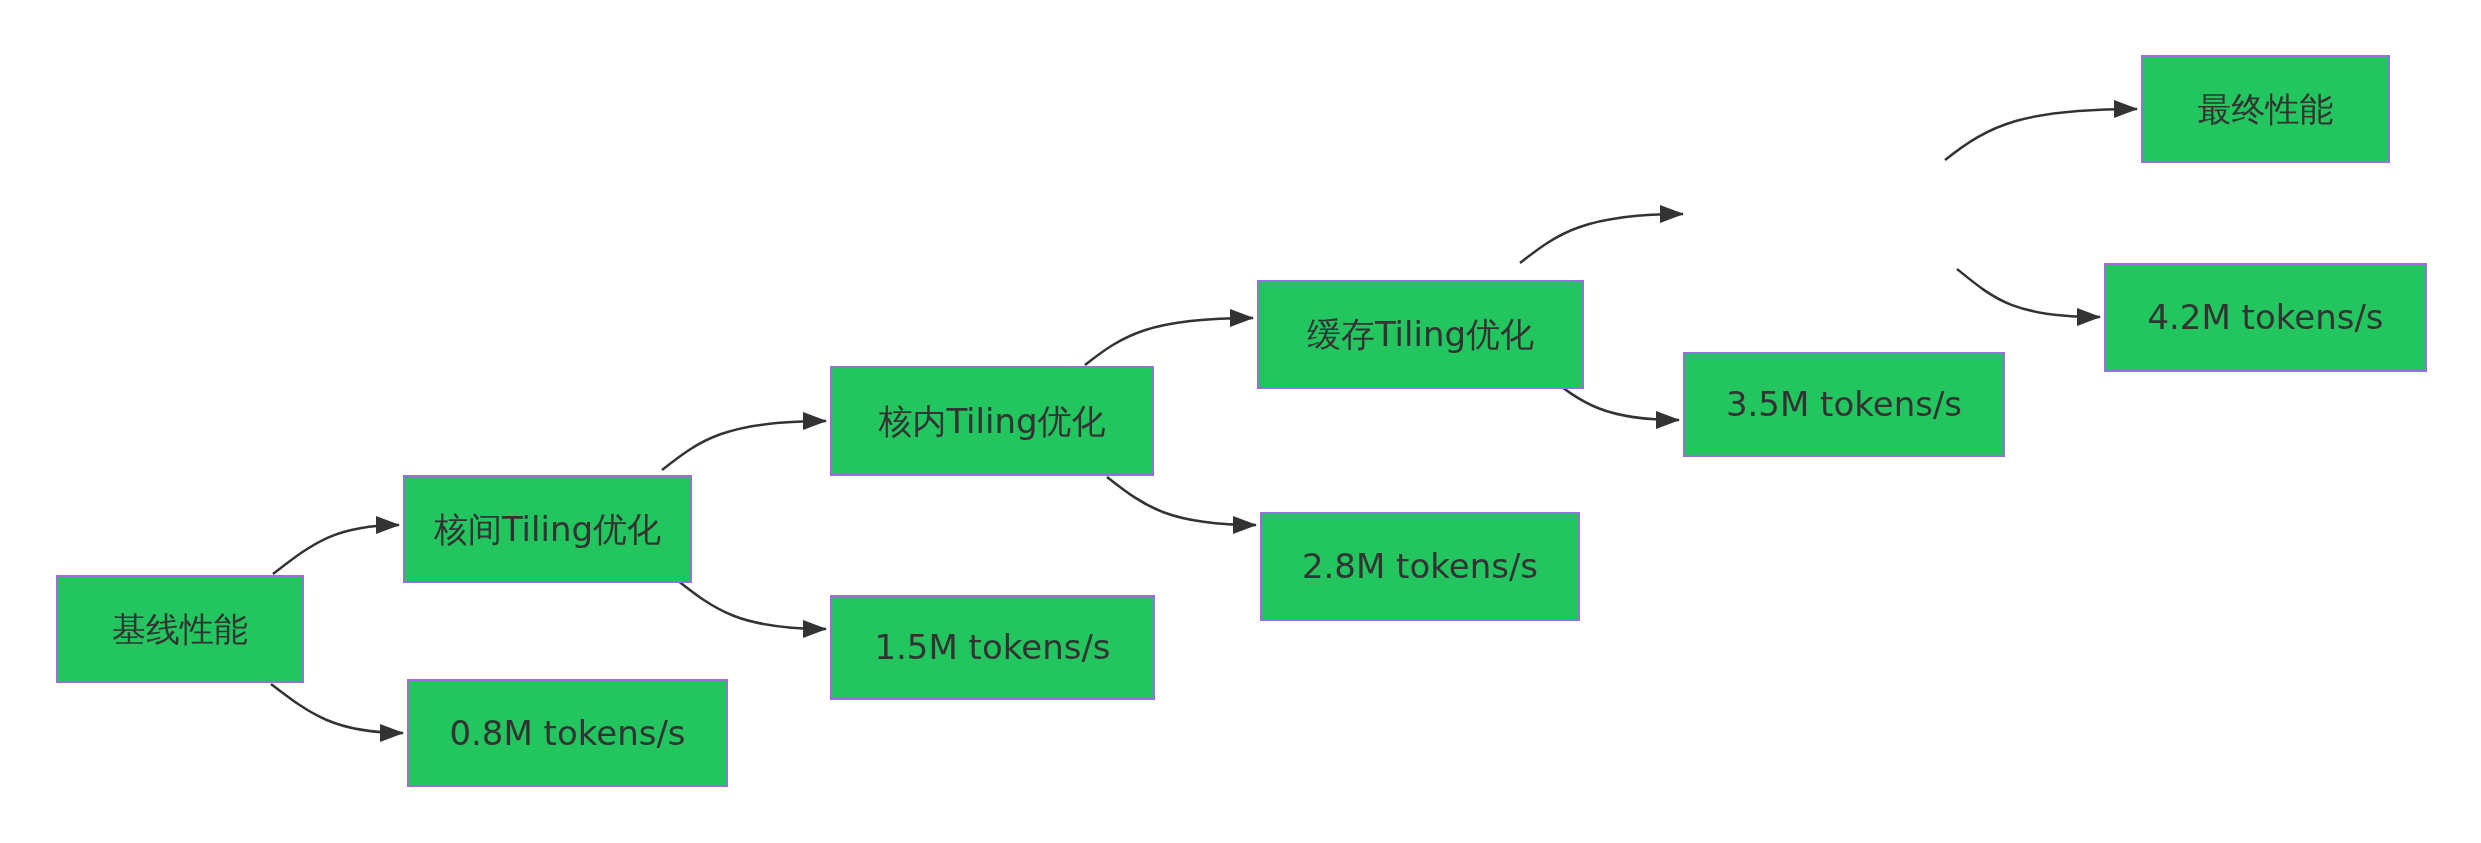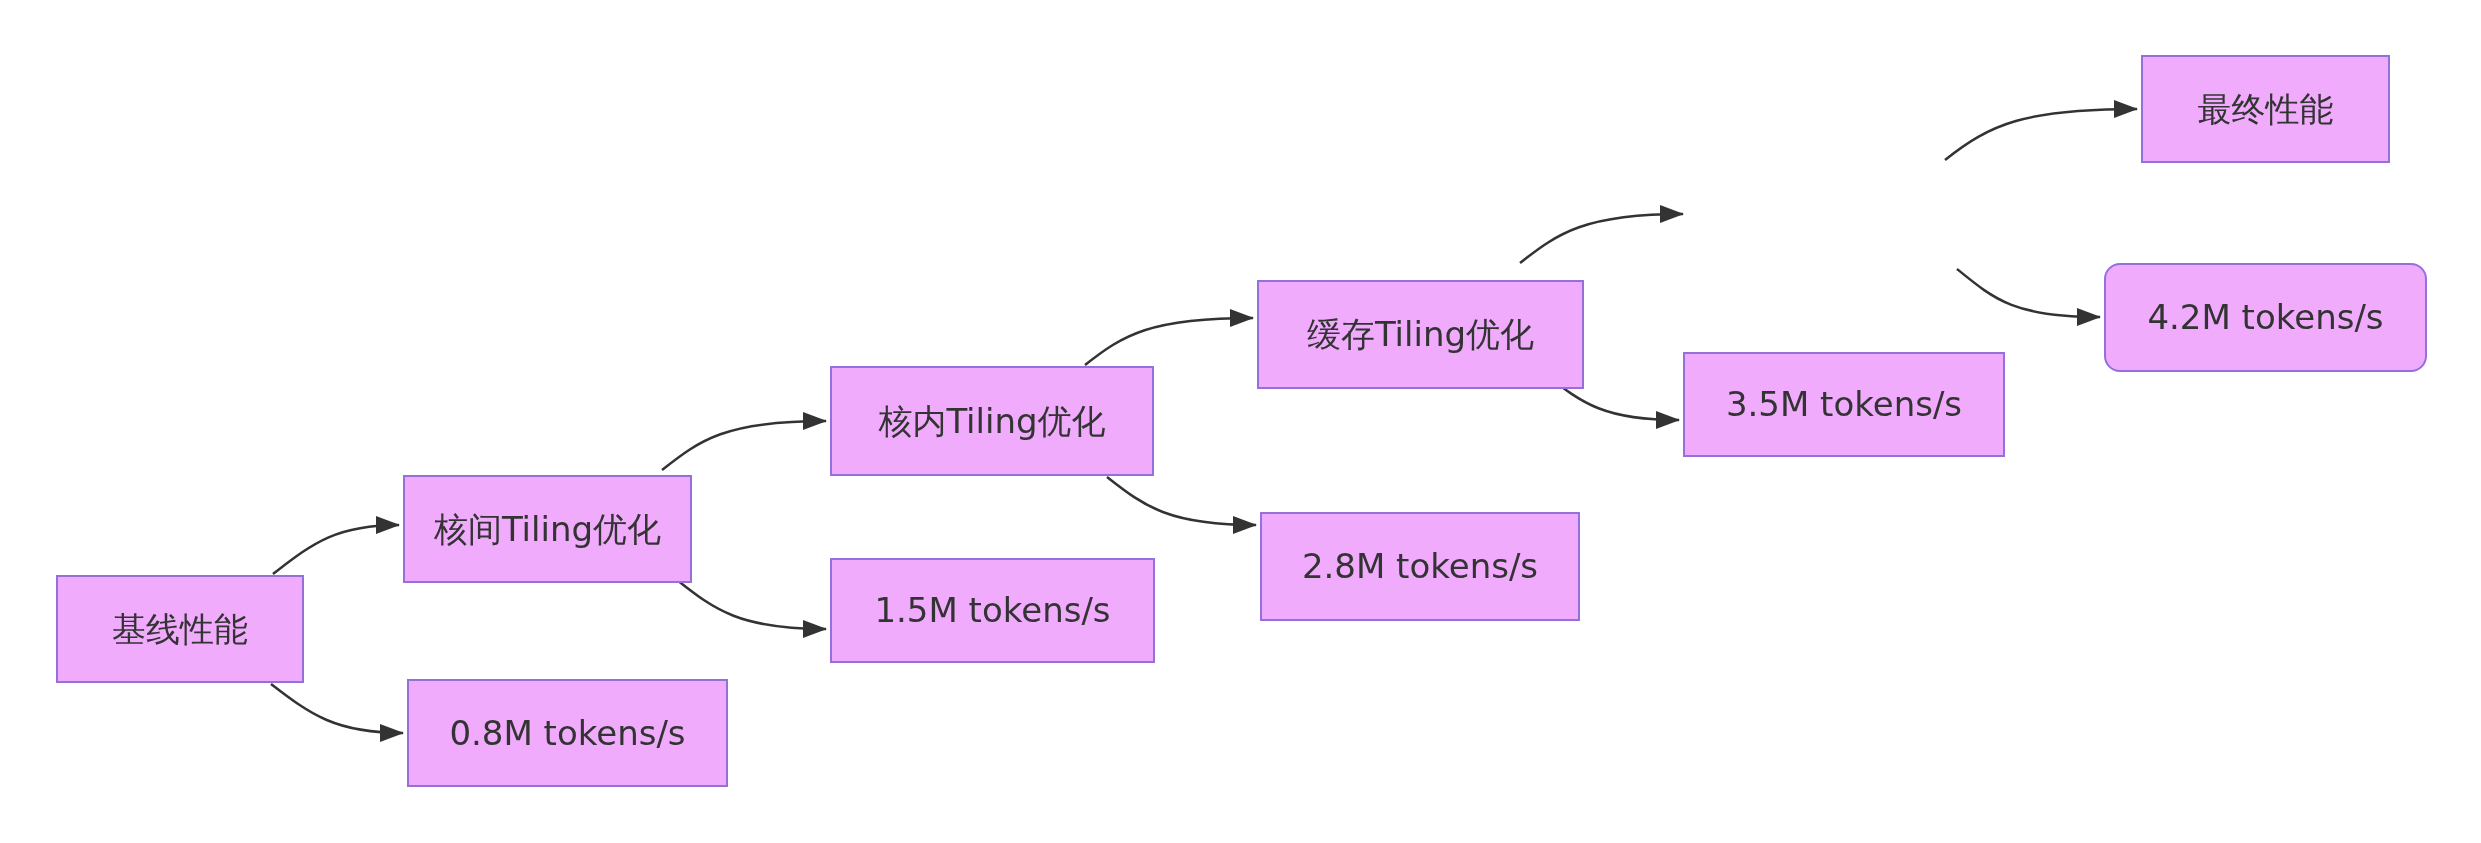--- a/index.html
+++ b/index.html
@@ -23,43 +23,43 @@
     height: 843px;
   }
   .edges path.edge {
     fill: none;
     stroke: #333333;
     stroke-width: 2.5px;
   }
   .node {
     position: absolute;
     box-sizing: border-box;
-    background: #f0abfc;
+    background: #22c55e;
     border: 2.5px solid #9370DB;
     color: #333333;
     display: flex;
     align-items: center;
     justify-content: center;
     text-align: center;
     font-size: 34px;
     line-height: 1.2;
     white-space: nowrap;
   }
   
   #n-baseline        { left:  56px; top: 575px; width: 248px; height: 108px; }
   #n-inter-core      { left: 403px; top: 475px; width: 289px; height: 108px; }
   #n-baseline-result { left: 407px; top: 679px; width: 321px; height: 108px; }
   #n-intra-core      { left: 830px; top: 366px; width: 324px; height: 110px; }
-  #n-inter-result    { left: 830px; top: 558px; width: 325px; height: 105px; }
+  #n-inter-result    { left: 830px; top: 595px; width: 325px; height: 105px; }
   #n-cache           { left: 1257px; top: 280px; width: 327px; height: 109px; }
   #n-intra-result    { left: 1260px; top: 471px; width: 320px; height: 109px; margin-top: 41px; }
   #n-dynamic         { left: 1687px; top: 161px; width: 312px; height: 107px; }
   #n-cache-result    { left: 1683px; top: 352px; width: 322px; height: 105px; }
   #n-final           { left: 2141px; top:  55px; width: 249px; height: 108px; }
-  #n-dynamic-result  { left: 2104px; top: 263px; width: 323px; height: 109px; border-radius: 16px; }
+  #n-dynamic-result  { left: 2104px; top: 263px; width: 323px; height: 109px; }
 </style>
 </head>
 <body>
 
 <div class="canvas">
 
   <svg class="edges" viewBox="0 0 2481 843" xmlns="http://www.w3.org/2000/svg">
     <defs>
       <marker id="arrow" viewBox="0 0 12 9" refX="11.5" refY="4.5" markerWidth="24" markerHeight="18" markerUnits="userSpaceOnUse" orient="auto">
         <path d="M0,0 L12,4.5 L0,9 z" fill="#333333"></path>

